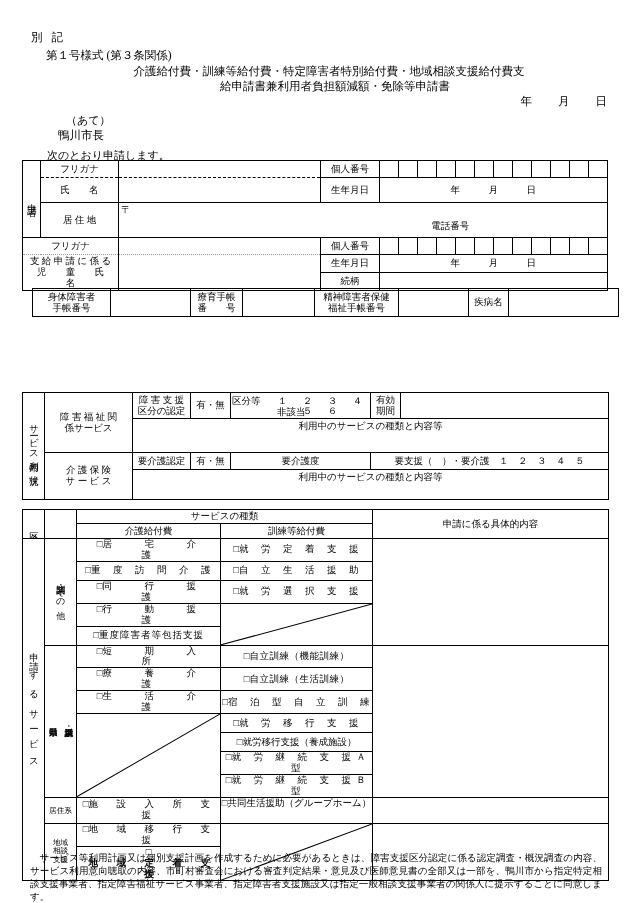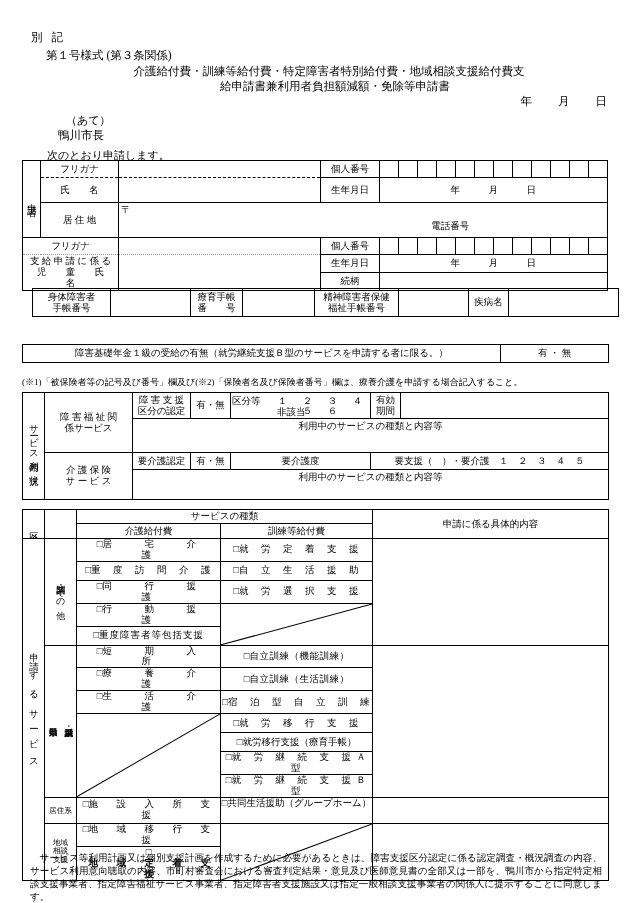--- a/index.html
+++ b/index.html
@@ -230,34 +230,21 @@
         <div>福祉手帳番号</div>
       </td>
       <td></td>
       <td>疾病名</td>
       <td></td>
     </tr>
   </tbody>
     </table>
 
 
-  <table class="frm" style="left:22px; top:344px; width:586px;">
-    <colgroup>
-        <col style="width:478px">
-        <col style="width:108px">
-      </colgroup>
-    <tbody>
-        <tr style="height:18px">
-      <td>障害基礎年金１級の受給の有無（就労継続支援Ｂ型のサービスを申請する者に限る。）</td>
-      <td>有 ・ 無</td>
-    </tr>
-  </tbody>
-    </table>
-
-  <div class="note1">(※1)「被保険者等の記号及び番号」欄及び(※2)「保険者名及び保険者番号」欄は、療養介護を申請する場合記入すること。</div>
+
 
   <table class="frm" style="left:22px; top:392px; width:586px;">
     <colgroup>
       <col style="width:22px">
         <col style="width:88px">
       <col style="width:58px">
         <col style="width:40px">
       <col style="width:140px">
         <col style="width:30px">
         <col style="width:208px">
@@ -428,21 +415,21 @@
         <svg viewBox="0 0 144 76" preserveAspectRatio="none">
           <line x1="0" y1="76" x2="144" y2="0" stroke="#000" stroke-width="1" vector-effect="non-scaling-stroke"></line>
         </svg>
       </td>
       <td class="chk">
         <span>□</span><span class="jd2">就　労　移　行　支　援</span>
       </td>
     </tr>
     <tr style="height:19px">
       <td class="chk">
-        <span>□</span><span class="jd3">就労移行支援（療育手帳）</span>
+        <span>□</span><span class="jd3">就労移行支援（養成施設）</span>
       </td>
     </tr>
     <tr style="height:19px">
       <td class="chk">
         <span>□</span><span class="jd2">就　労　継　続　支　援 Ａ 型</span>
       </td>
     </tr>
     <tr style="height:19px">
       <td class="chk">
         <span>□</span><span class="jd2">就　労　継　続　支　援 Ｂ 型</span>

